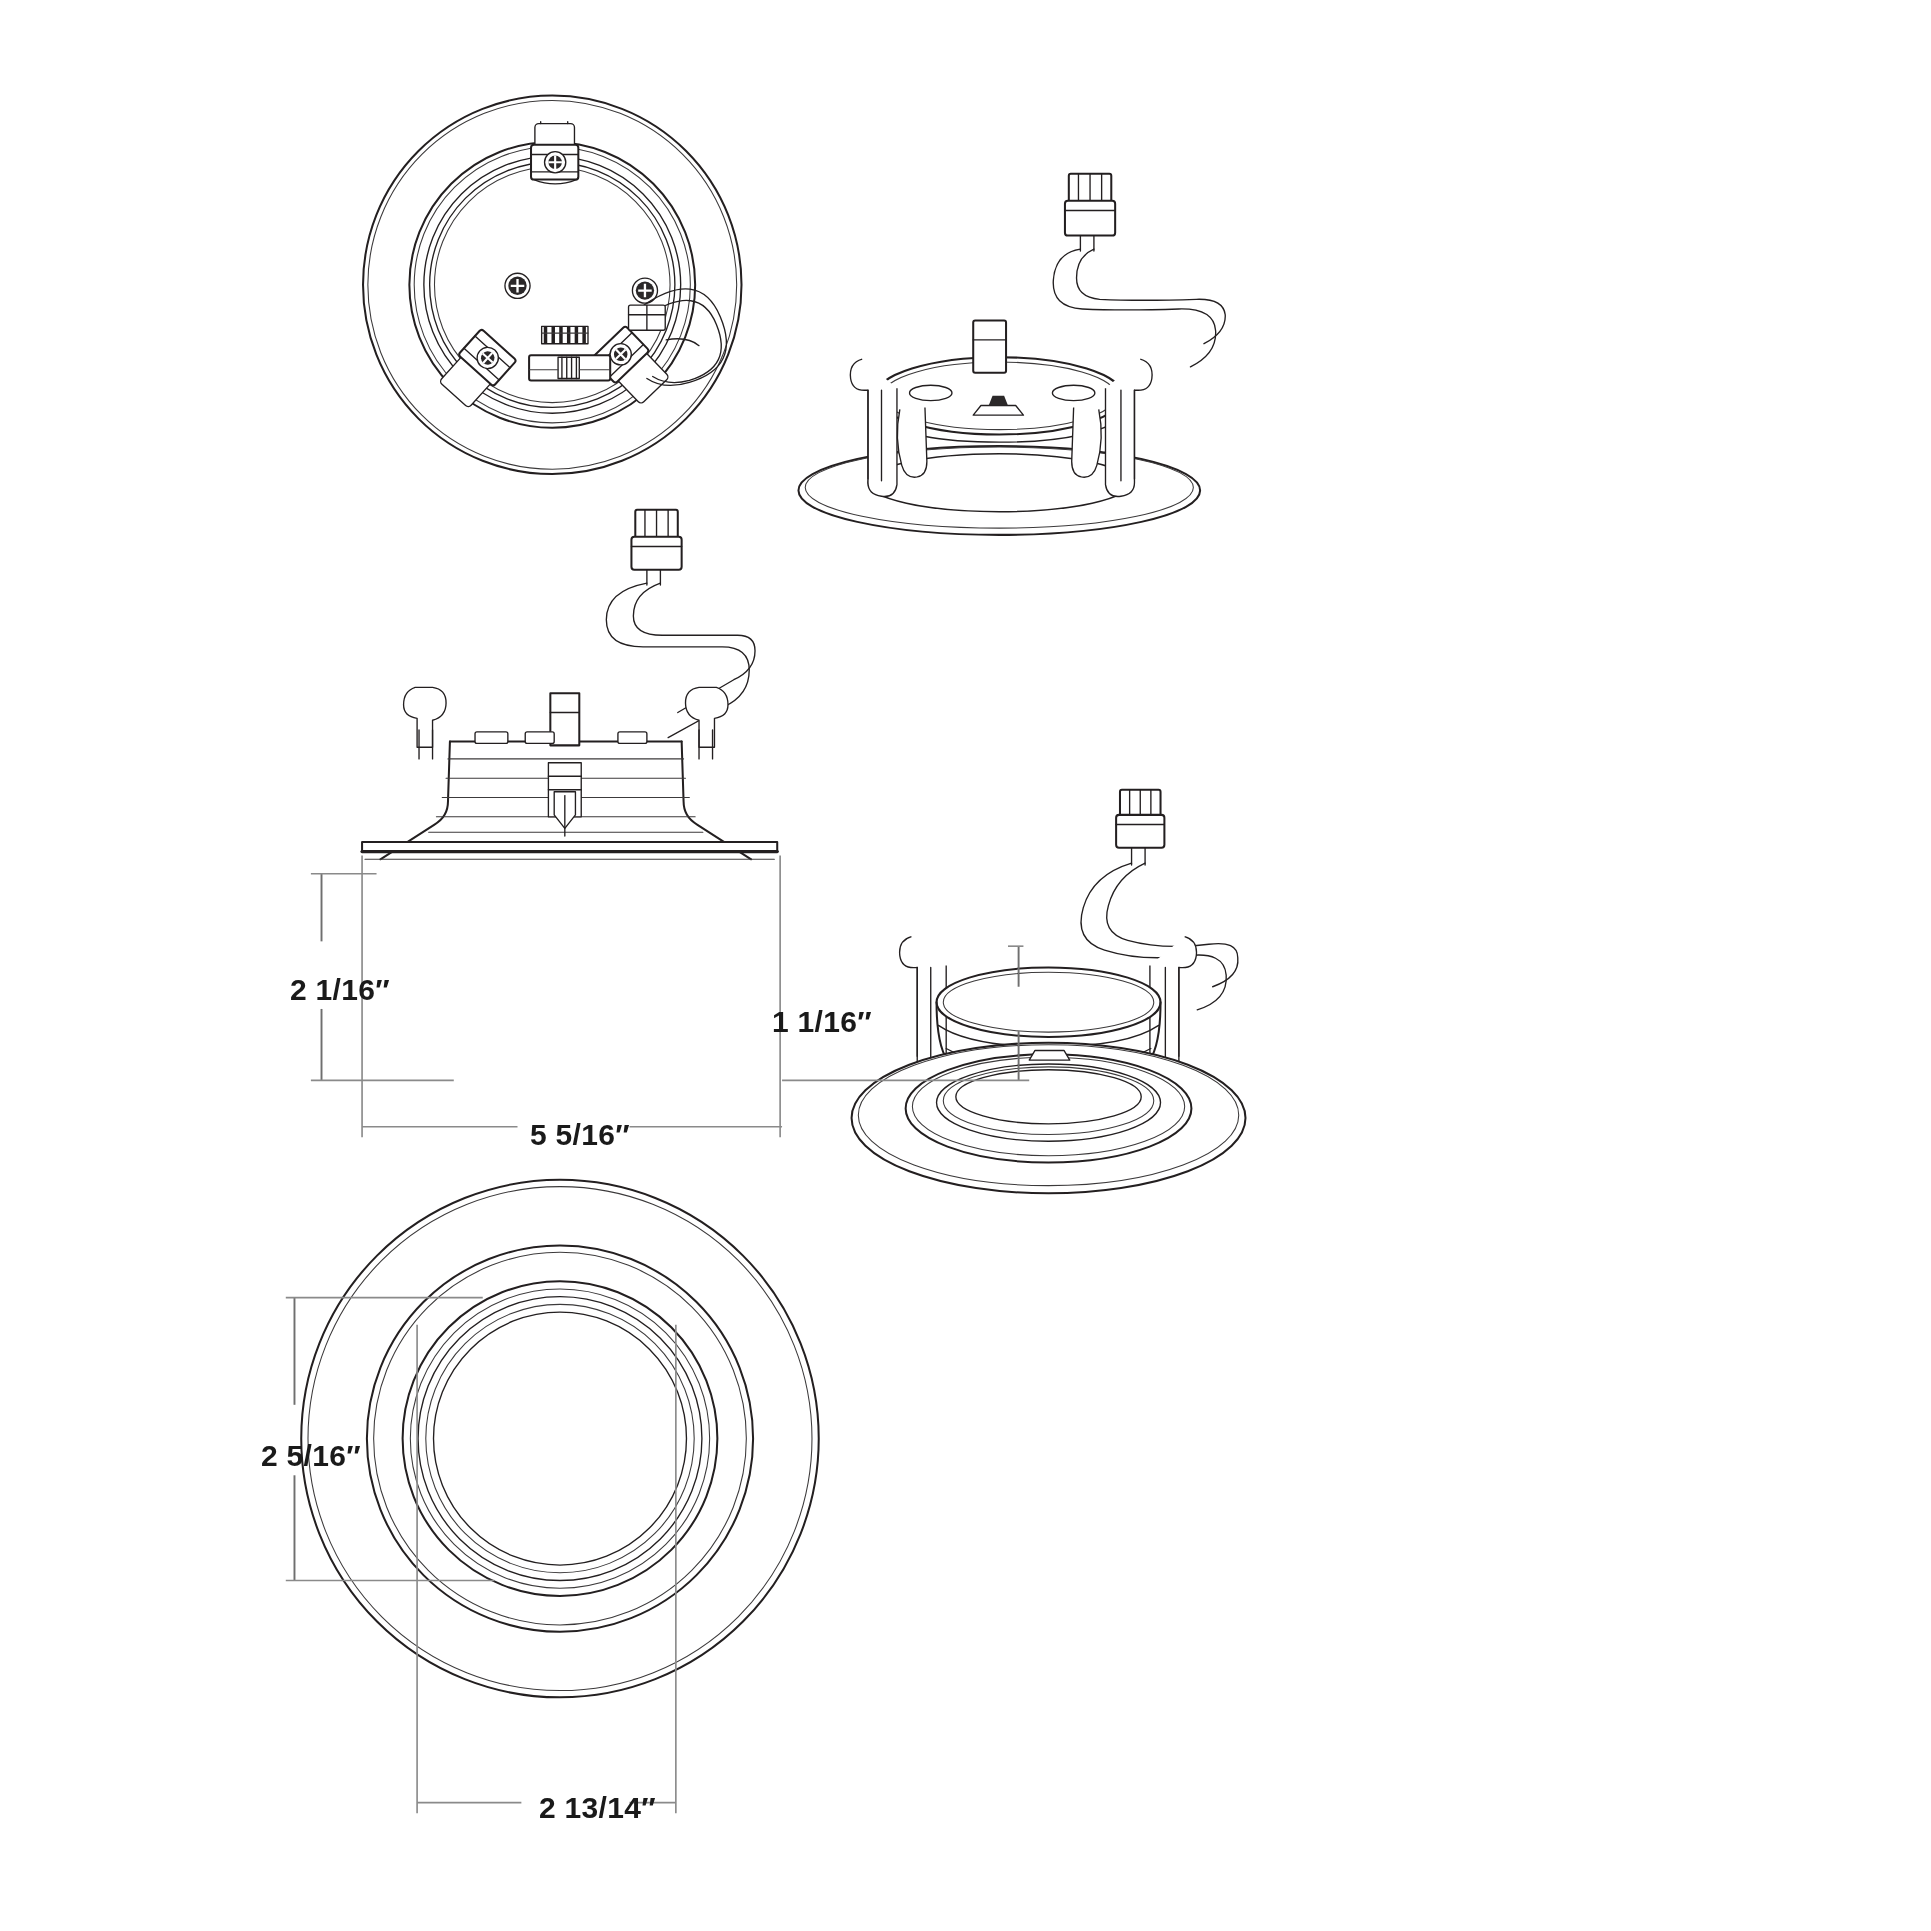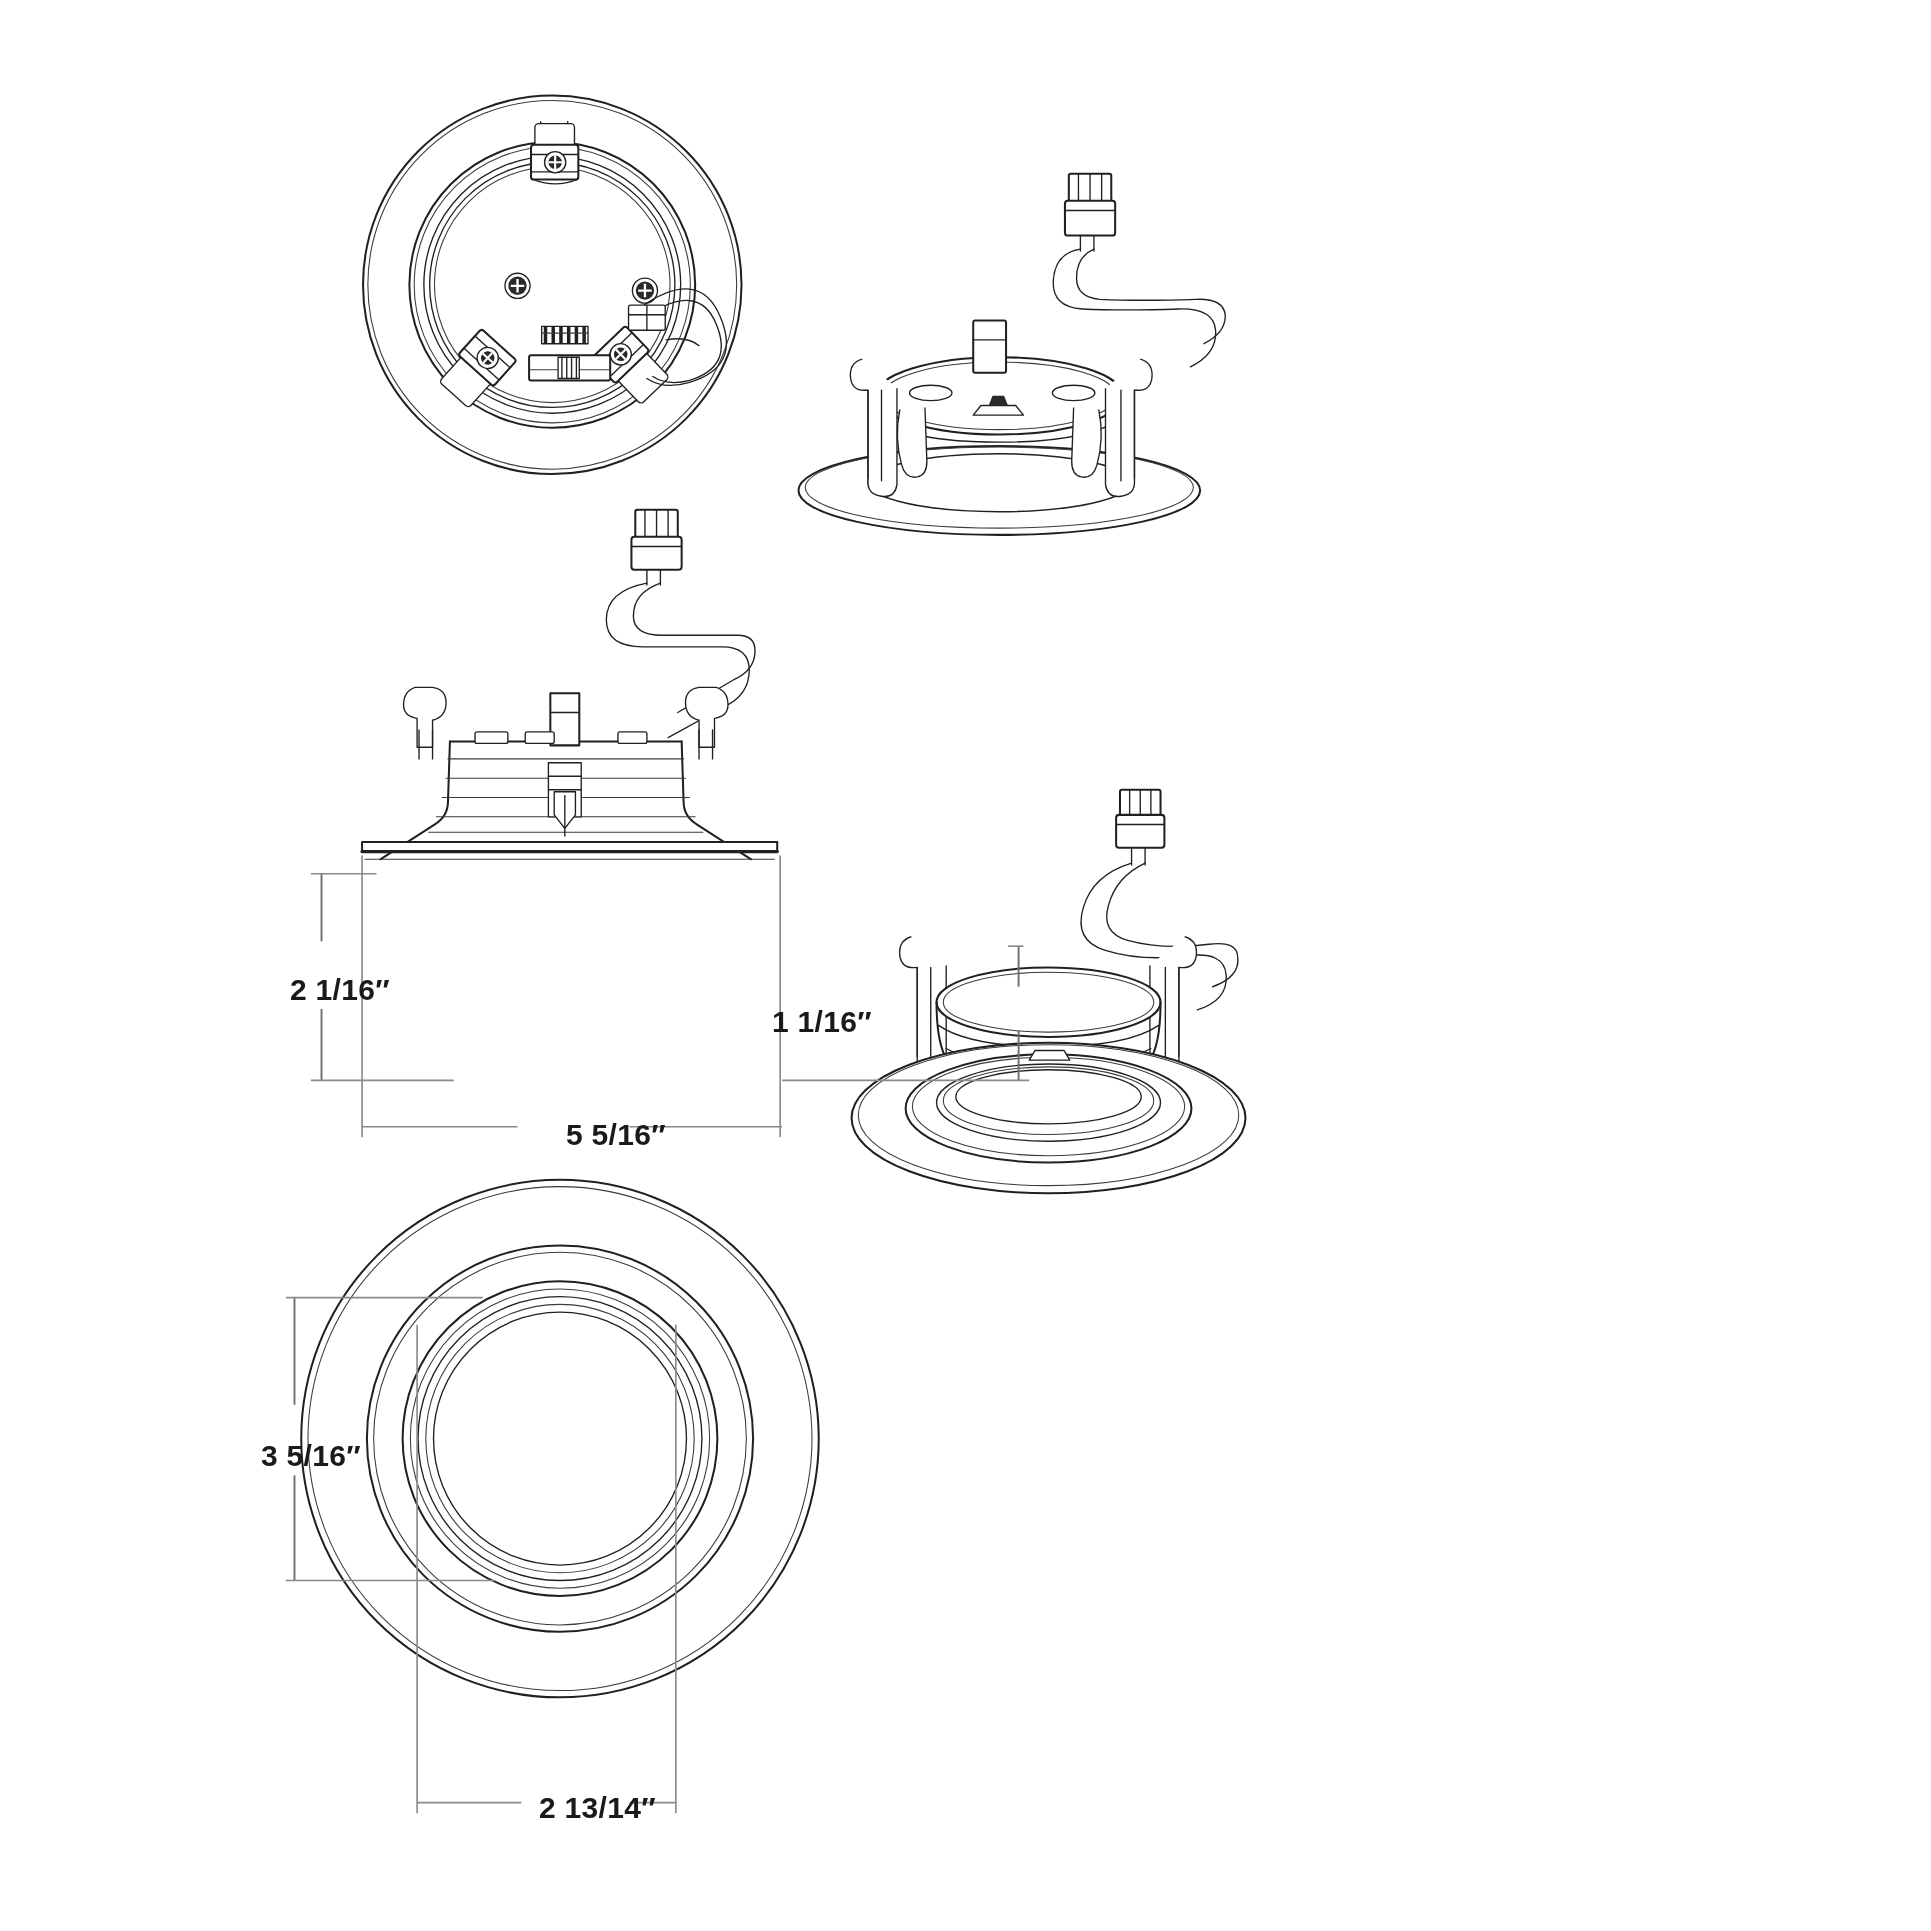--- a/index.html
+++ b/index.html
@@ -332,20 +332,20 @@
         <path d="M432 1372 L432 1878" class="dimln-l"></path>
         <path d="M700 1372 L700 1878" class="dimln-l"></path>
       </g>
     </g>
   </svg>
 
   <div class="dl-wrap" style="left:290px;top:975px;">2 1/16″</div>
 
   <div class="dl-wrap" style="left:772px;top:1007px;">1 1/16″</div>
 
-  <div class="dl-wrap" style="left:566px;top:1120px;">5 5/16″</div>
-
-  <div class="dl-wrap" style="left:261px;top:1441px;">3 5/16″</div>
+  <div class="dl-wrap" style="left:530px;top:1120px;">5 5/16″</div>
+
+  <div class="dl-wrap" style="left:261px;top:1441px;">2 5/16″</div>
 
   <div class="dl-wrap" style="left:539px;top:1793px;">2 13/14″</div>
 
 </div>
 
 
 </body></html>

